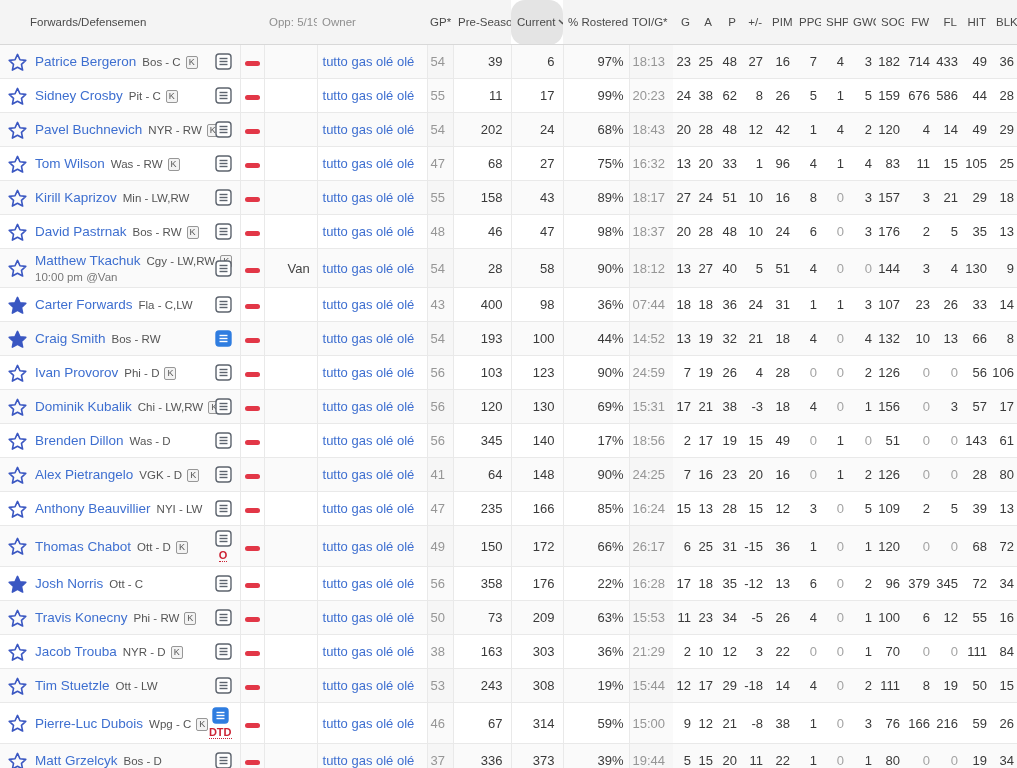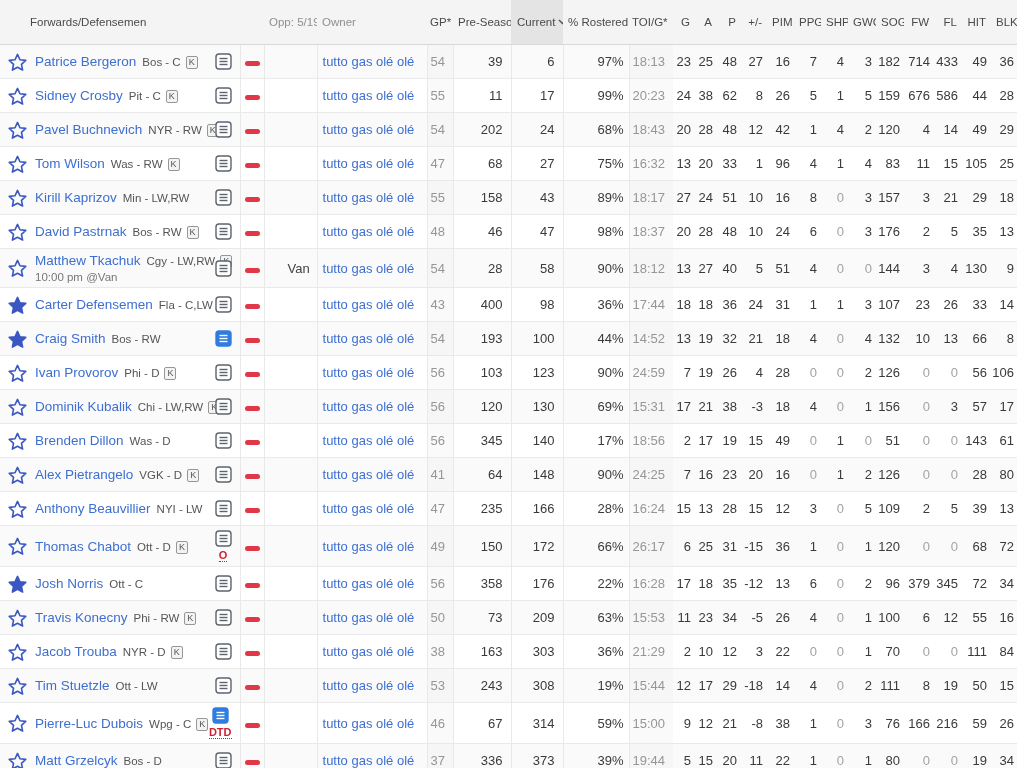--- a/index.html
+++ b/index.html
@@ -22,21 +22,21 @@
     height:33px;
     padding:16px 5px;
     white-space:nowrap;
     overflow:hidden;
   }
   th.h-player { text-align:left; padding-left:30px; }
   th.h-opp    { text-align:right; color:#8f8f8f; padding-right:3px;}
   th.h-owner  { text-align:left; color:#8f8f8f; padding-left:5px;}
   th.h-gp, th.h-toi { text-align:left; padding-left:3px;margin-top:11px;}
   th.h-pre, th.h-cur, th.h-rost, th.h-stat { text-align:right; padding-right:5px;}
-  th.sorted { background:#e4e4e4; text-align:left; padding-left:6px; position:relative;}
+  th.sorted { background:#e4e4e4; text-align:left; padding-left:6px; position:relative;border-radius:14px;}
   th.sorted .chev { display:inline-block; margin-left:3px; vertical-align:1px;}
 
   
   tbody tr { border-bottom:1px solid #e9e9e9; }
   tbody tr:nth-child(odd) td { background:#fafafa; }
   tbody tr:nth-child(even) td { background:#ffffff; }
   td { font-size:13px; vertical-align:middle; height:34px; }
 
   td.c-player, td.c-dash, td.c-opp, td.c-owner,
   td.c-gp, td.c-pre, td.c-cur, td.c-rost { border-right:1px solid #e9e9e9; }
@@ -485,21 +485,21 @@
       <tr>
     <td class="c-player">
       <div class="pwrap">
         <span class="star filled">
           <svg width="19" height="18" viewBox="0 0 20 19">
                 <path d="M10 1.5 L12.6 7.1 L18.7 7.8 L14.2 12 L15.4 18 L10 15 L4.6 18 L5.8 12 L1.3 7.8 L7.4 7.1 Z"></path>
               </svg>
         </span>
         <div class="pinfo">
           <div class="pline">
-            <a class="pname" href="#">Carter Defensemen</a><span class="ppos">Fla - C,LW</span>
+            <a class="pname" href="#">Carter Forwards</a><span class="ppos">Fla - C,LW</span>
           </div>
 
         </div>
         <div class="notewrap">
           <span class="note">
             <svg width="17" height="17" viewBox="0 0 17 17">
                   <rect x="1" y="1" width="15" height="15" rx="3"></rect>
                   <line x1="4.5" y1="5.5" x2="12.5" y2="5.5"></line>
                   <line x1="4.5" y1="8.5" x2="12.5" y2="8.5"></line>
                   <line x1="4.5" y1="11.5" x2="12.5" y2="11.5"></line>
@@ -509,21 +509,21 @@
         </div>
       </div>
     </td>
     <td class="c-dash"><span class="dash"></span></td>
     <td class="c-opp"></td>
     <td class="c-owner"><a class="owner" href="#">tutto gas olé olé</a></td>
     <td class="c-gp">43</td>
     <td class="c-pre">400</td>
     <td class="c-cur">98</td>
     <td class="c-rost">36%</td>
-    <td class="c-toi">17:44</td>
+    <td class="c-toi">07:44</td>
     <td class="c-stat">18</td>
     <td class="c-stat">18</td>
     <td class="c-stat">36</td>
     <td class="c-stat">24</td>
     <td class="c-stat">31</td>
     <td class="c-stat">1</td>
     <td class="c-stat">1</td>
     <td class="c-stat">3</td>
     <td class="c-stat">107</td>
     <td class="c-stat">23</td>
@@ -802,21 +802,21 @@
 
         </div>
       </div>
     </td>
     <td class="c-dash"><span class="dash"></span></td>
     <td class="c-opp"></td>
     <td class="c-owner"><a class="owner" href="#">tutto gas olé olé</a></td>
     <td class="c-gp">47</td>
     <td class="c-pre">235</td>
     <td class="c-cur">166</td>
-    <td class="c-rost">28%</td>
+    <td class="c-rost">85%</td>
     <td class="c-toi">16:24</td>
     <td class="c-stat">15</td>
     <td class="c-stat">13</td>
     <td class="c-stat">28</td>
     <td class="c-stat">15</td>
     <td class="c-stat">12</td>
     <td class="c-stat">3</td>
     <td class="c-stat zero">0</td>
     <td class="c-stat">5</td>
     <td class="c-stat">109</td>

